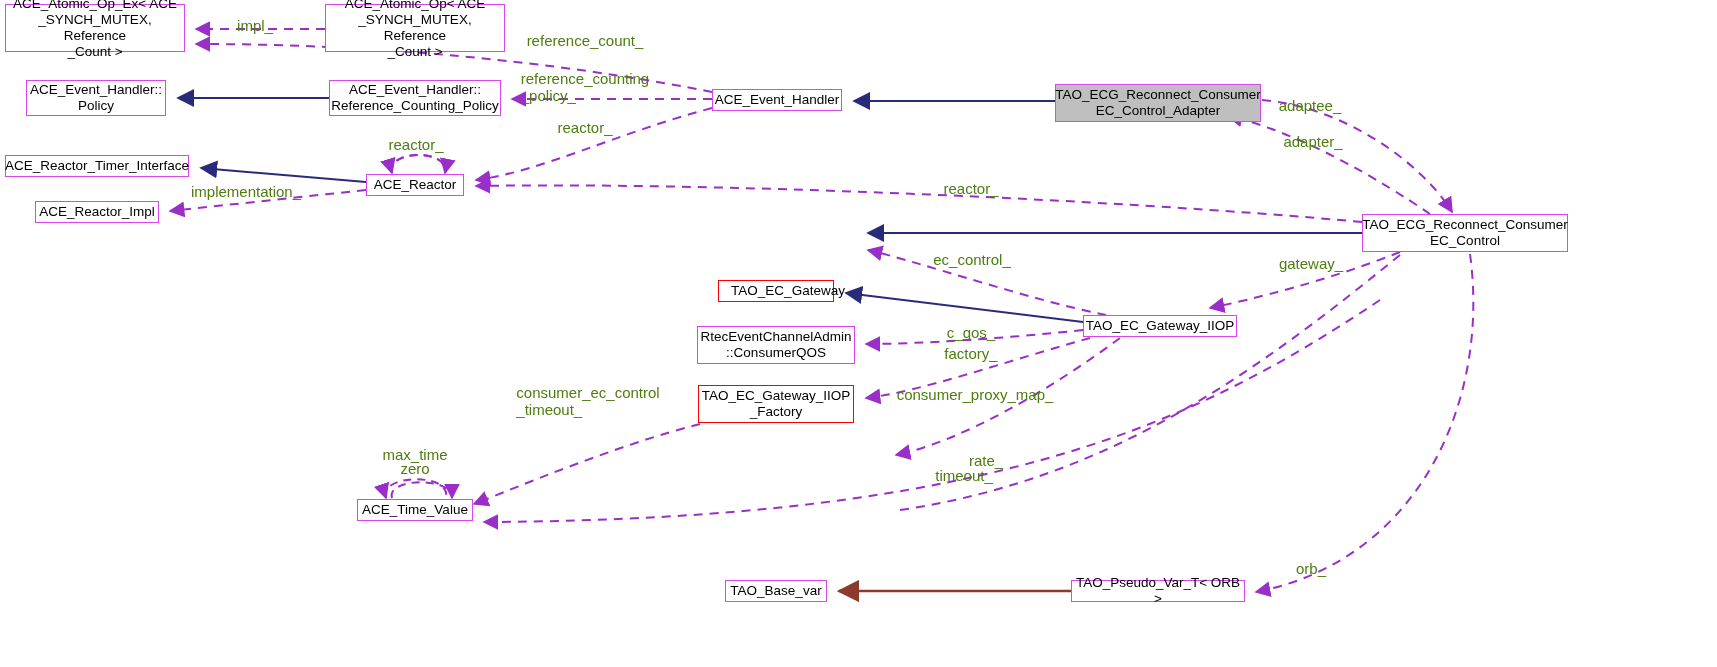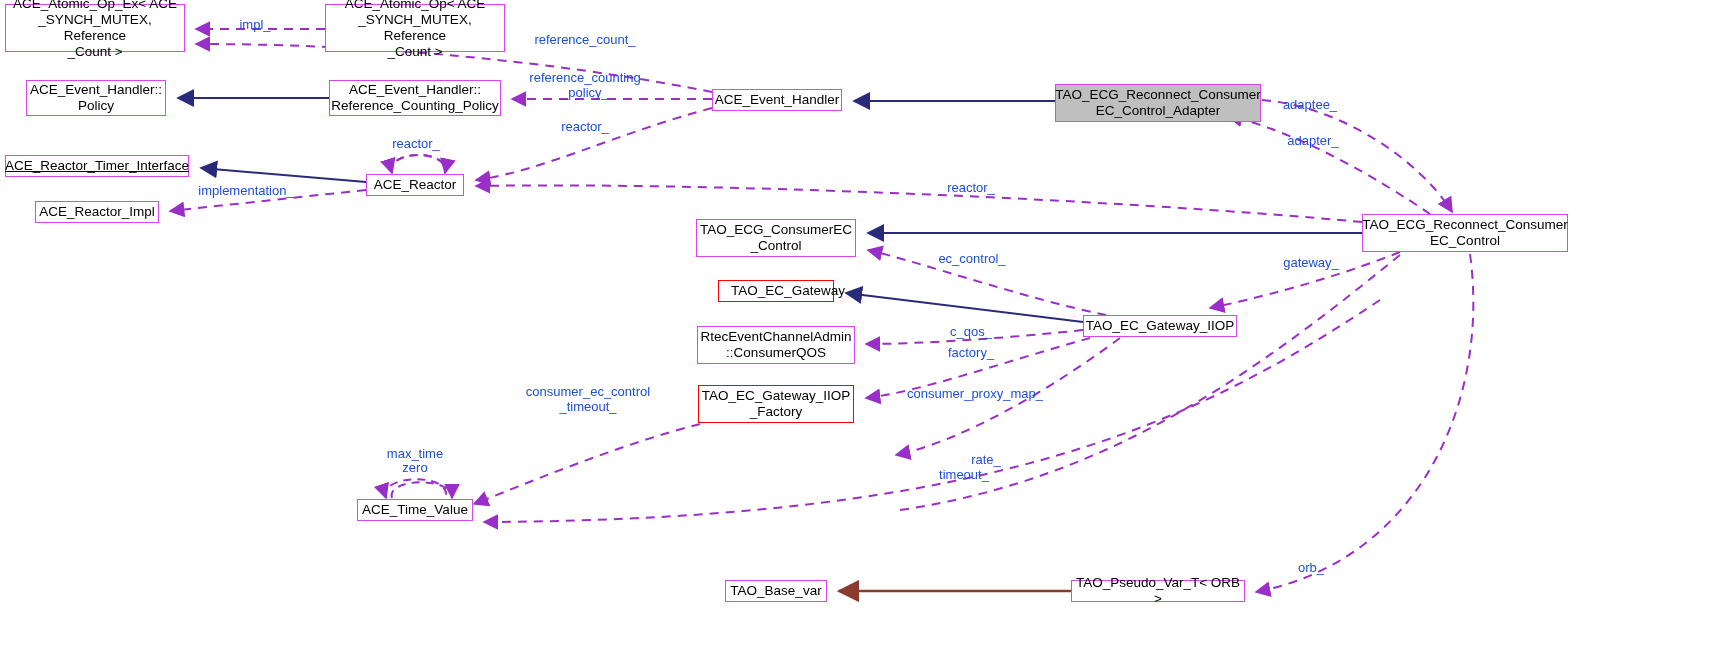--- a/index.html
+++ b/index.html
@@ -40,23 +40,23 @@
     z-index: 2;
   }
   .node.red {
     border: 1px solid #ff0000;
   }
   .node.filled {
     background: #bfbfbf;
   }
   .edge-label {
     position: absolute;
-    font-size: 13px;
-    color: #1d4ed8;
-    text-align: center;
+    font-size: 15px;
+    color: #4d7c0f;
+    text-align: left;
     line-height: 1.12;
     white-space: pre-line;
     z-index: 3;
     transform: translateX(-50%);
   }
 </style>
 </head>
 <body>
 
 <div id="diagram">
@@ -182,31 +182,29 @@
 Policy</div>
 
   <div class="node" style="left:329px; top:80px; width:172px; height:36px;">ACE_Event_Handler::
 Reference_Counting_Policy</div>
 
   <div class="node" style="left:712px; top:89px; width:130px; height:22px;">ACE_Event_Handler</div>
 
   <div class="node filled" style="left:1055px; top:84px; width:206px; height:38px;">TAO_ECG_Reconnect_Consumer
 EC_Control_Adapter</div>
 
-  <div class="node" style="left:5px; top:155px; width:184px; height:22px;text-decoration:underline;">ACE_Reactor_Timer_Interface</div>
+  <div class="node" style="left:5px; top:155px; width:184px; height:22px;">ACE_Reactor_Timer_Interface</div>
 
   <div class="node" style="left:366px; top:174px; width:98px; height:22px;">ACE_Reactor</div>
 
   <div class="node" style="left:35px; top:201px; width:124px; height:22px;">ACE_Reactor_Impl</div>
 
   <div class="node" style="left:1362px; top:214px; width:206px; height:38px;">TAO_ECG_Reconnect_Consumer
 EC_Control</div>
 
-  <div class="node" style="left:696px; top:219px; width:160px; height:38px;">TAO_ECG_ConsumerEC
-_Control</div>
 
   <div class="node red" style="left:718px; top:280px; width:116px; height:22px;padding-left:27px;">TAO_EC_Gateway</div>
 
   <div class="node" style="left:1083px; top:315px; width:154px; height:22px;">TAO_EC_Gateway_IIOP</div>
 
   <div class="node" style="left:697px; top:326px; width:158px; height:38px;">RtecEventChannelAdmin
 ::ConsumerQOS</div>
 
   <div class="node red" style="left:698px; top:385px; width:156px; height:38px;">TAO_EC_Gateway_IIOP
 _Factory</div>

